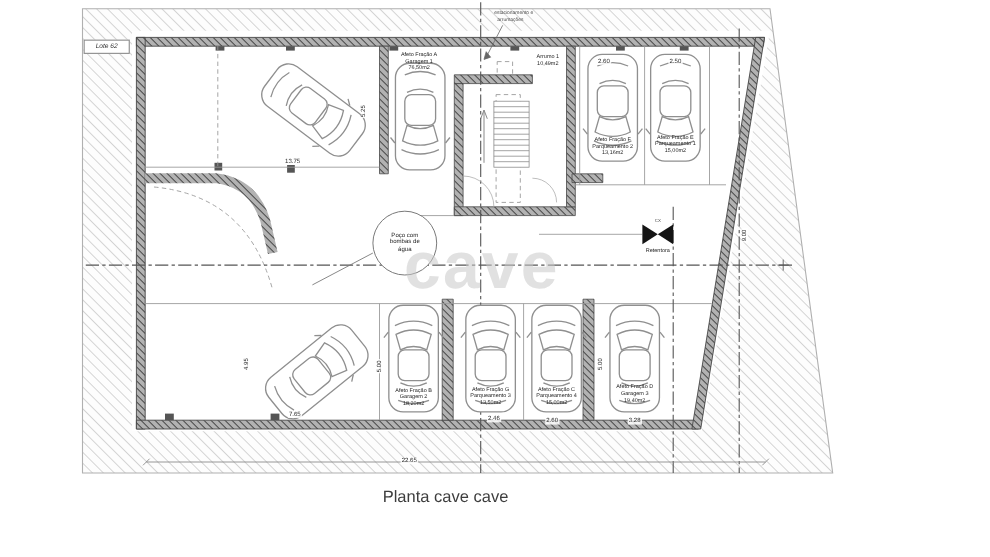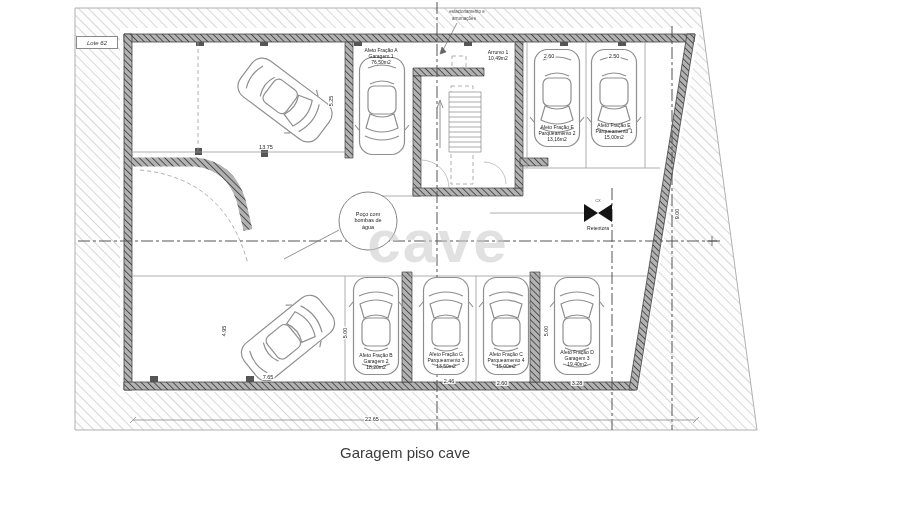--- a/index.html
+++ b/index.html
@@ -222,14 +222,14 @@
   <span class="dim rot" style="left:345px;top:333px;">5.00</span>
   <span class="dim rot" style="left:546px;top:331px;">5.00</span>
   <span class="dim" style="left:268px;top:377px;">7.65</span>
   <span class="dim" style="left:449px;top:381px;">2.46</span>
   <span class="dim" style="left:502px;top:383px;">2.60</span>
   <span class="dim" style="left:577px;top:383px;">3.28</span>
   <span class="dim" style="left:372px;top:419px;">22.65</span>
   <span class="dim rot" style="left:677px;top:214px;">9.00</span>
 
   <div class="watermark">cave</div>
-  <div class="caption">Garagem piso cave</div>
+  <div class="caption">Planta cave cave</div>
 </div>
 
 </body></html>

